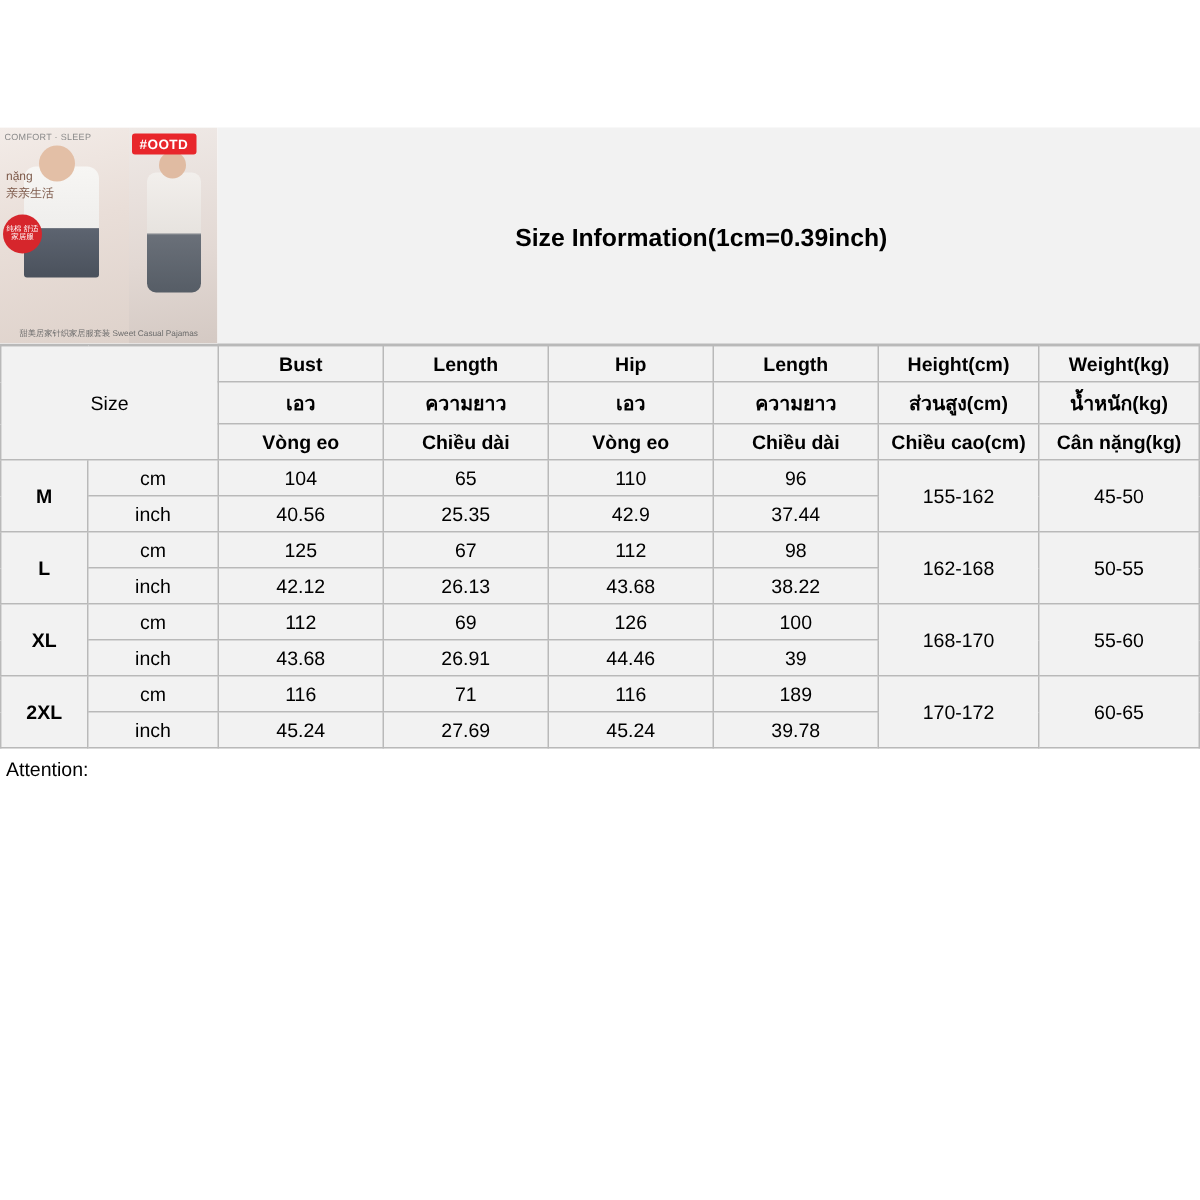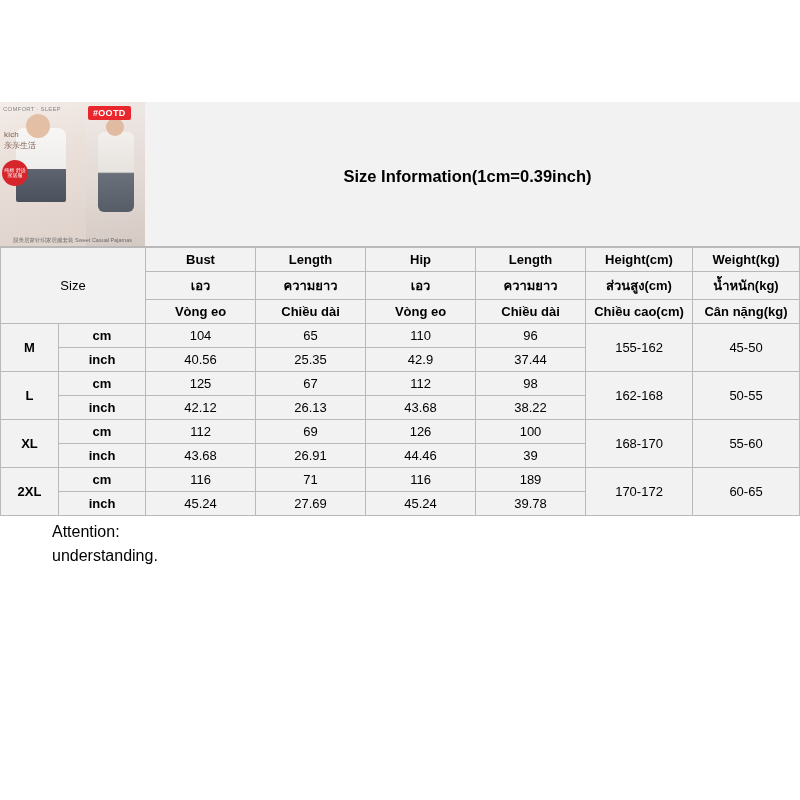--- a/index.html
+++ b/index.html
@@ -10,21 +10,21 @@
   body {
     width: 800px;
     height: 800px;
     font-family: "Liberation Sans", sans-serif;
     color: #000000;
     overflow: hidden;
   }
   .sheet {
     position: absolute;
     left: 0;
-    top: 102px;
+    top: 85px;
     width: 800px;
   }
 
   
   .header-band {
     display: flex;
     align-items: stretch;
     background: #f2f2f2;
     border-bottom: 1px solid #b9b9b9;
   }
@@ -196,57 +196,56 @@
   }
   td.size-label {
     font-weight: bold;
     font-size: 15px;
   }
   td.size-word {
     font-weight: normal;
     font-size: 25px;
   }
   td.unit {
-    font-weight: bold;
+    font-weight: normal;
     font-size: 12.5px;
   }
   td.val { font-size: 13px; }
 
   
   col.c-size  { width: 58px; }
   col.c-unit  { width: 87px; }
   col.c-data  { width: 110px; }
   col.c-hw    { width: 107px; }
 
   
   .attention {
     padding: 4px 6px 0 4px;
-    font-size: 16px;
+    font-size: 13px;
     line-height: 1.5;
-    margin-left: 48px;
   }
   .attention .line { white-space: nowrap; }
 </style>
 </head>
 <body>
 
 <div class="sheet">
 
   <div class="header-band">
 
     <div class="photo-strip">
       <div class="photo photo-a"></div>
       <div class="photo photo-b"></div>
 
       <div class="tag-top">COMFORT · SLEEP</div>
 
       <div class="badge-ootd">#OOTD</div>
 
       <div class="tag-cn">
-        <span>kích</span>
+        <span>nặng</span>
         <span>亲亲生活</span>
       </div>
 
       <div class="seal">纯棉 舒适 家居服</div>
 
       <div class="strip-caption">甜美居家针织家居服套装
 Sweet Casual Pajamas</div>
     </div>
 
     <div class="title-block">
@@ -364,16 +363,15 @@
         <td class="val">45.24</td>
         <td class="val">27.69</td>
         <td class="val">45.24</td>
         <td class="val">39.78</td>
       </tr>
     </tbody>
   </table>
 
   <div class="attention">
     <div class="line">Attention:</div>
-    <div class="line">understanding.</div>
   </div>
 
 </div>
 
 </body></html>

